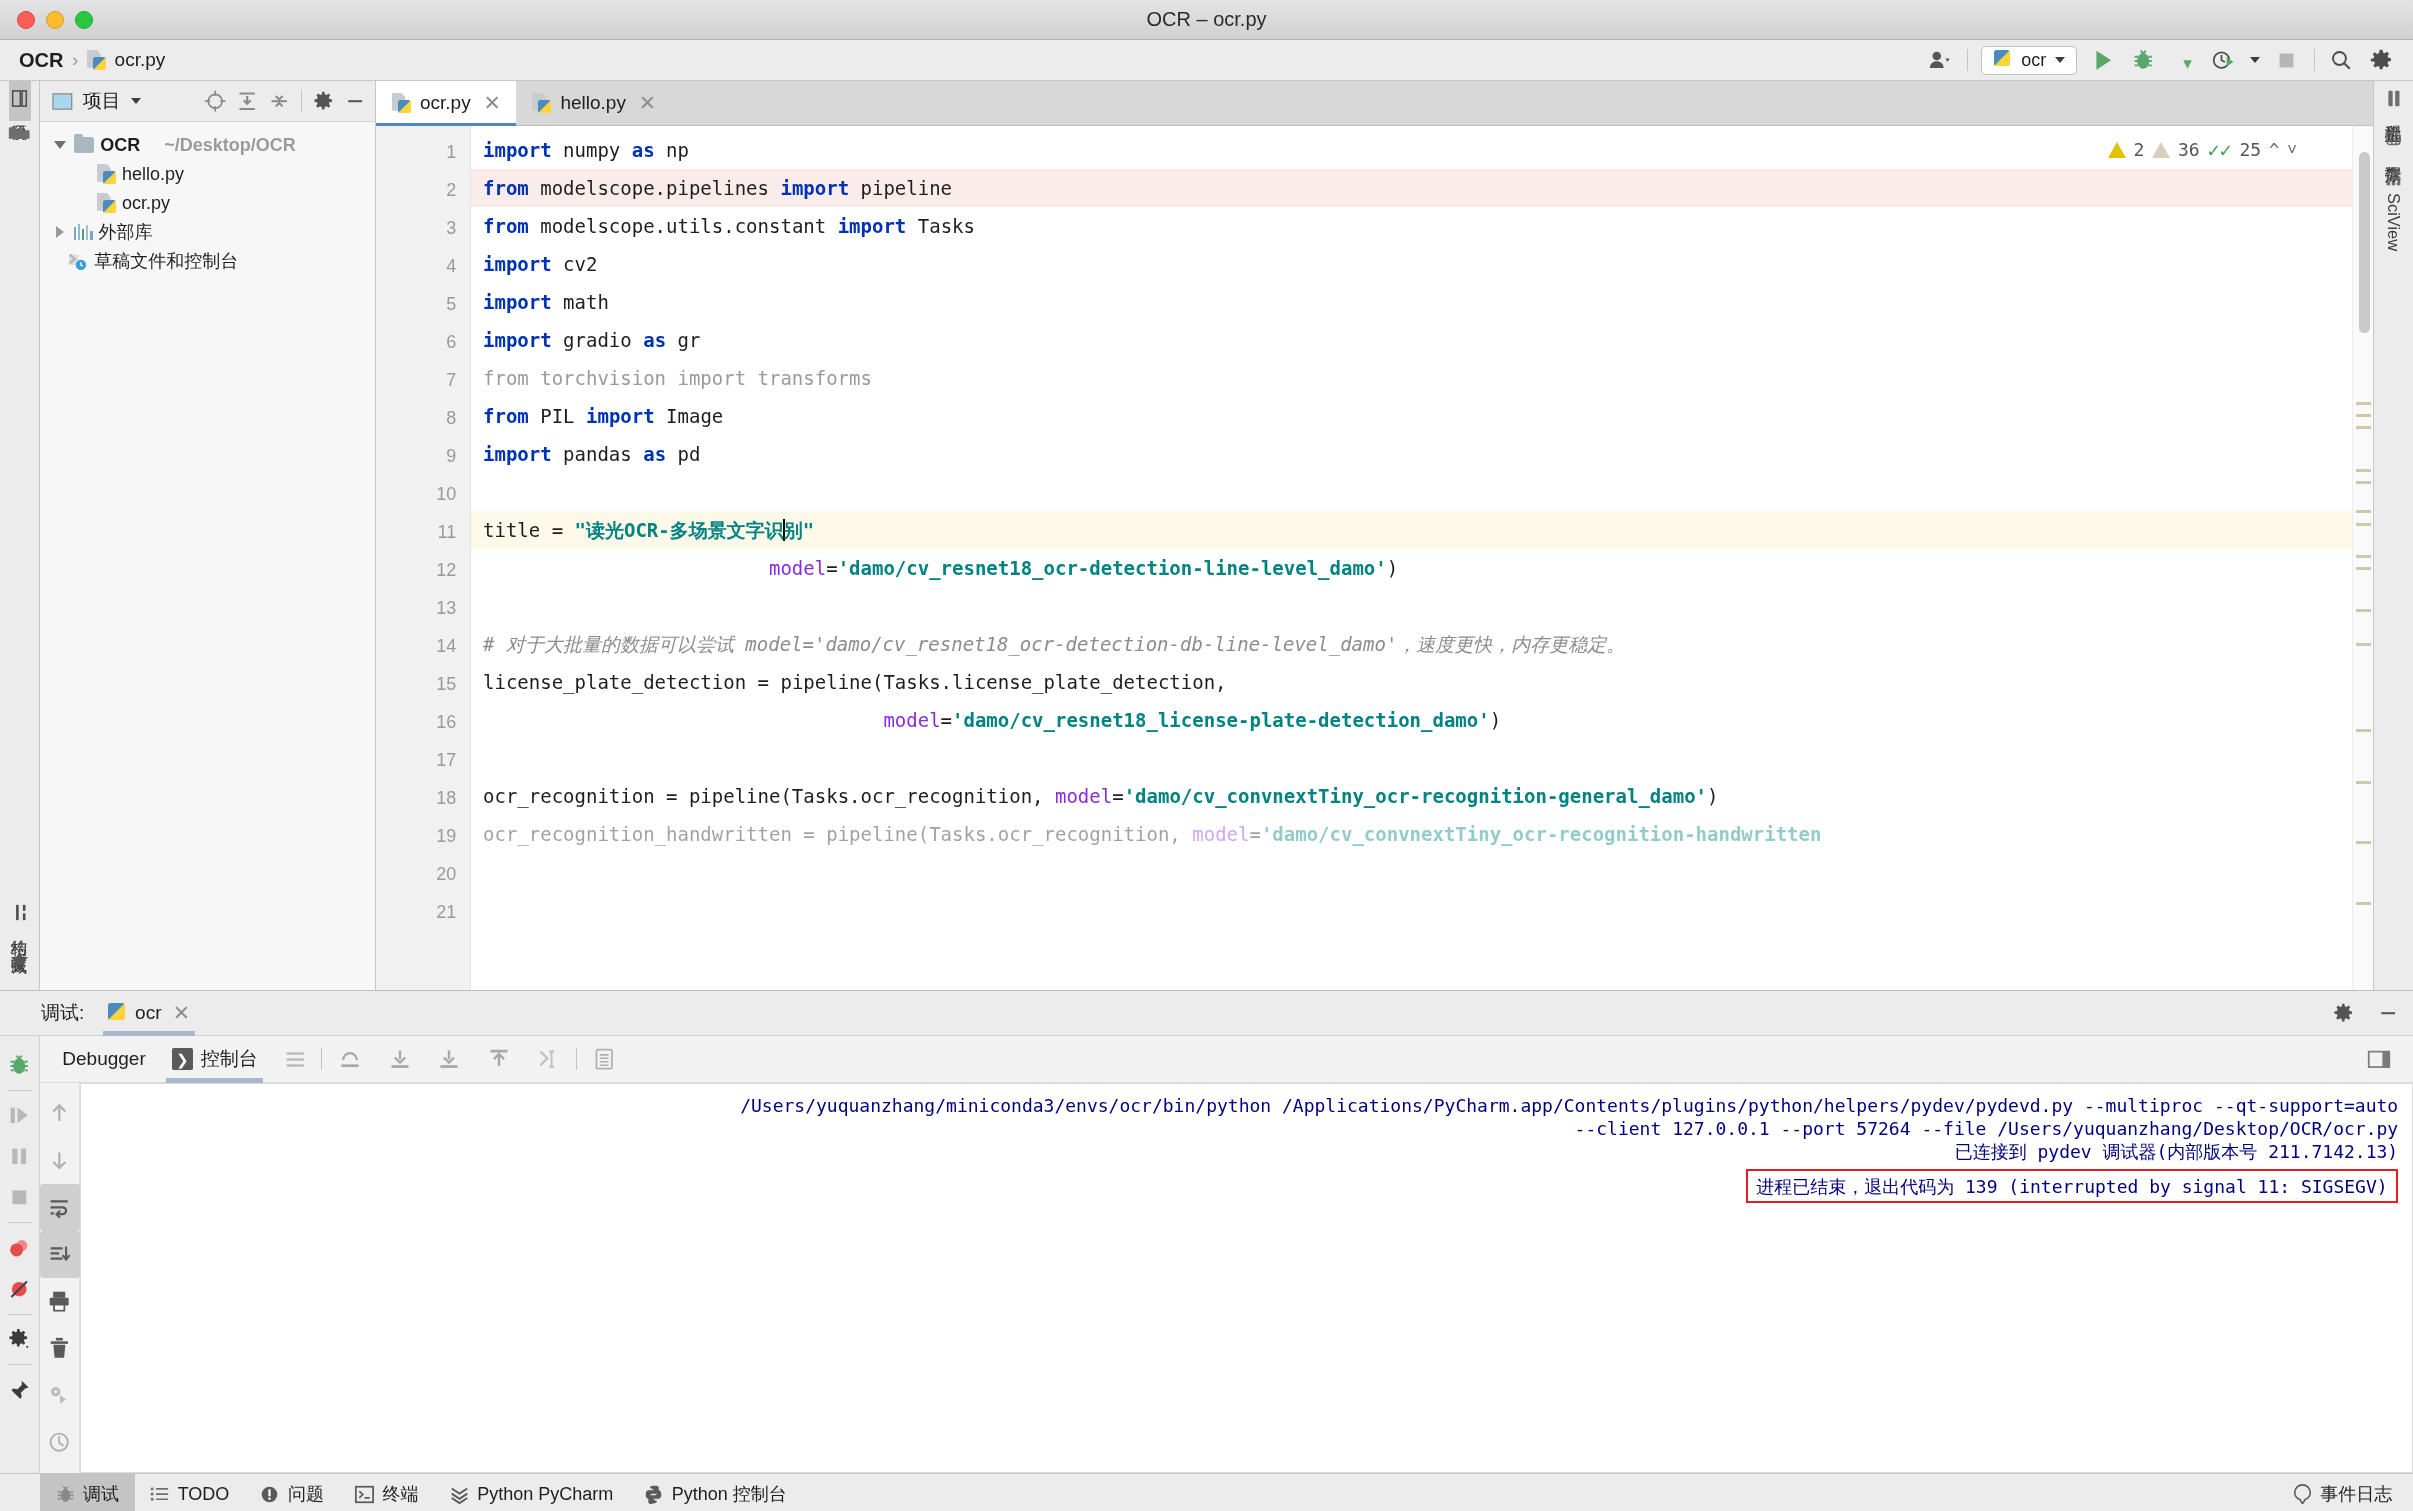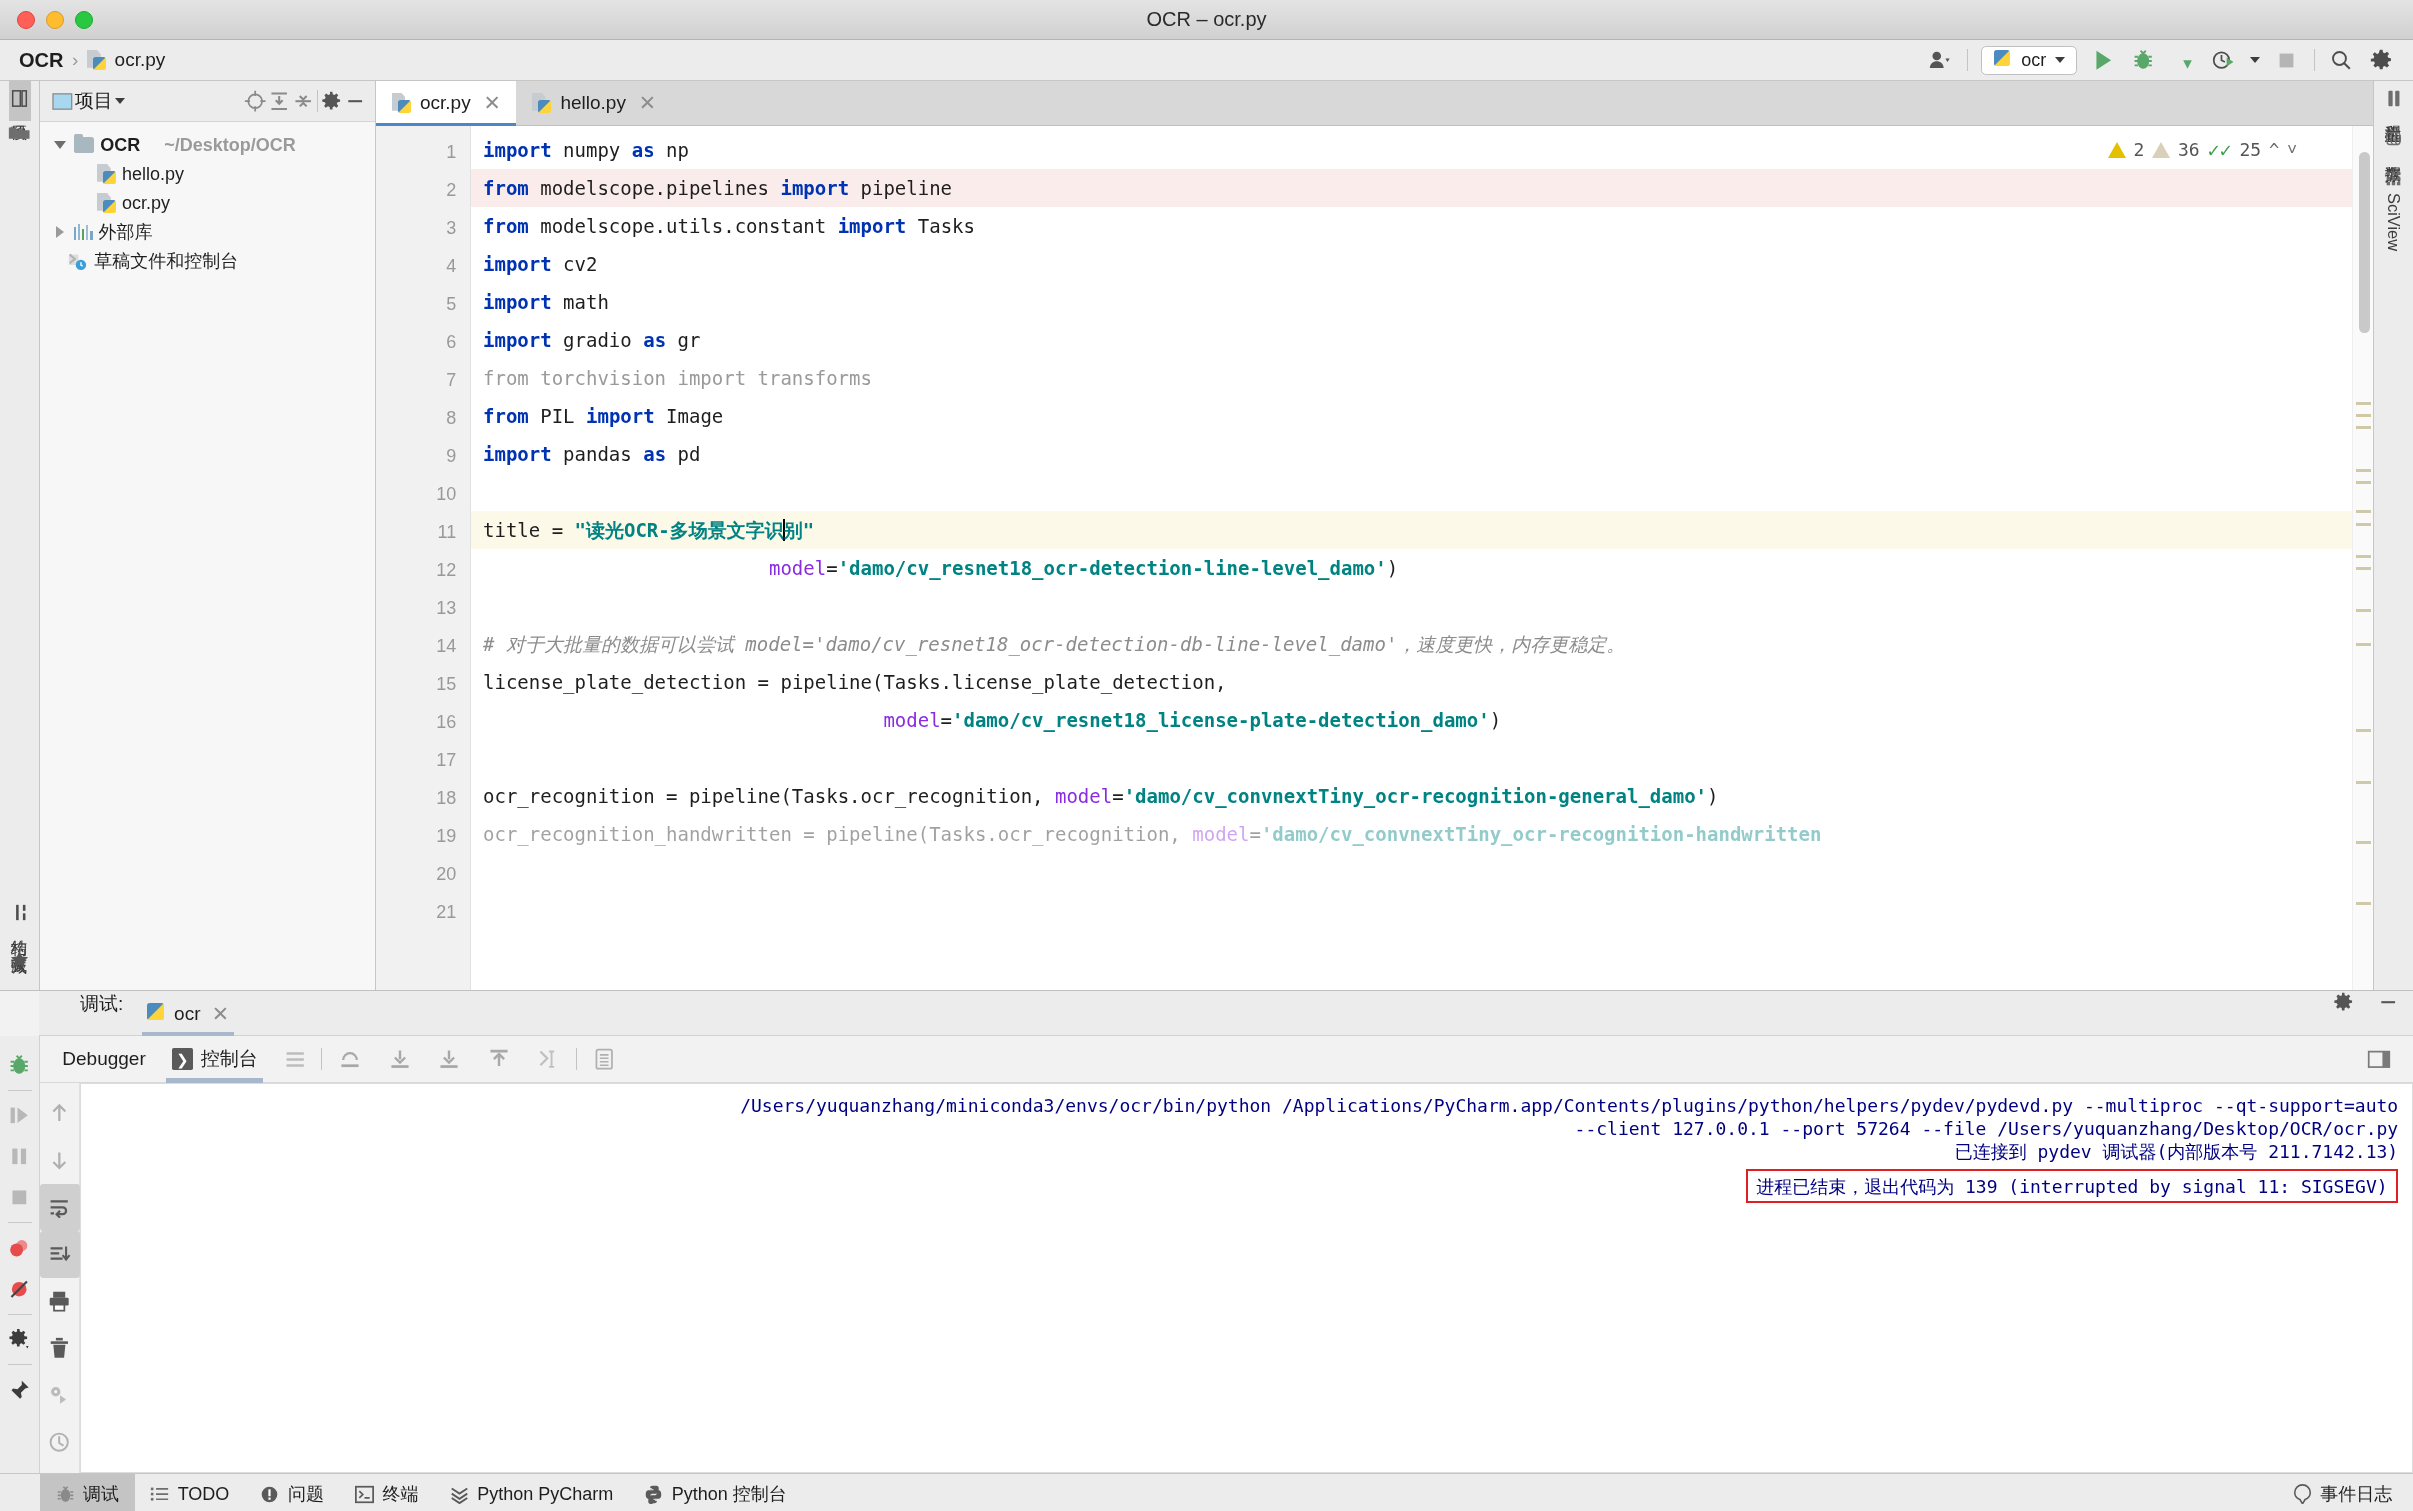--- a/index.html
+++ b/index.html
@@ -77,21 +77,21 @@
   .railbtn.active { background:#c4c4c4; }
   .railspacer{flex:1;}
 
   
   #project {
     width:336px; background:#f7f7f7; border-right:0.9px solid #c6c6c6;
     display:flex; flex-direction:column; flex:none;
   }
   #project-header {
     height:41px; background:#ececec; border-bottom:0.9px solid #d4d4d4;
-    display:flex; align-items:center; padding:0 8.6px 0 12px; gap:2px;
+    display:flex; align-items:center; padding:0 8.6px 0 12px; gap:10px;
   }
   #project-header .ttl { font-size:19px; }
   #project-header .sp{flex:1;}
   #tree { padding:8.6px 0 0 0; font-size:18px; }
   .trow { display:flex; align-items:center; height:29px; padding-left:12px; gap:6px; white-space:nowrap; }
   .tw { width:15.5px; display:flex; justify-content:center; flex:none; }
   .arrow-d { width:0;height:0;border-left:6.9px solid transparent;border-right:6.9px solid transparent;border-top:8.6px solid #6e6e6e; }
   .arrow-r { width:0;height:0;border-top:6.9px solid transparent;border-bottom:6.9px solid transparent;border-left:8.6px solid #9a9a9a; }
   .folder { width:20.7px;height:15.5px;background:#a9b7c0;border-radius:1.7px 2.6px 2.6px 2.6px; position:relative; flex:none;}
   .folder:before{content:"";position:absolute;top:-3.4px;left:0;width:9.5px;height:4.3px;background:#a9b7c0;border-radius:1.7px 1.7px 0 0;}
@@ -148,22 +148,22 @@
   
   #markstrip {
     width:20.7px; background:#fafafa; border-left:0.9px solid #eee; flex:none; position:relative;
   }
   .mark { position:absolute; right:1.7px; height:3.4px; width:15.5px; background:#cfc9a8; }
   #scrollthumb { position:absolute; right:3.4px; top:26px; width:10.3px; height:181px; background:#c9c9c9; border-radius:5.2px; }
 
   
   #debugpanel { height:483px; background:#f2f2f2; display:flex; flex-direction:column; border-top:0.9px solid #c0c0c0;}
   #dbg-head {
-    height:45px; display:flex; align-items:flex-start; padding:0 13.8px 0 41px; gap:12px;
-    border-bottom:0.9px solid #d2d2d2; background:#ececec;margin-left:39px;
+    height:45px; display:flex; align-items:center; padding:0 13.8px 0 41px; gap:12px;
+    border-bottom:0.9px solid #d2d2d2; background:#ececec;
   }
   #dbg-head .lbl{font-size:19px;}
   .dtab { display:flex;align-items:center;gap:7.8px; padding:0 12px; height:45px; position:relative; font-size:19px;}
   .dtab.active:after{content:"";position:absolute;left:6.9px;right:6.9px;bottom:0;height:4.3px;background:#a7b8cc;}
   #dbg-head .sp{flex:1;}
 
   #dbg-body { flex:1; display:flex; min-height:0; }
   #dbg-rail {
     width:40px; background:#ececec; border-right:0.9px solid #d2d2d2; flex:none;
     display:flex; flex-direction:column; align-items:center; padding-top:8.6px; gap:0;

